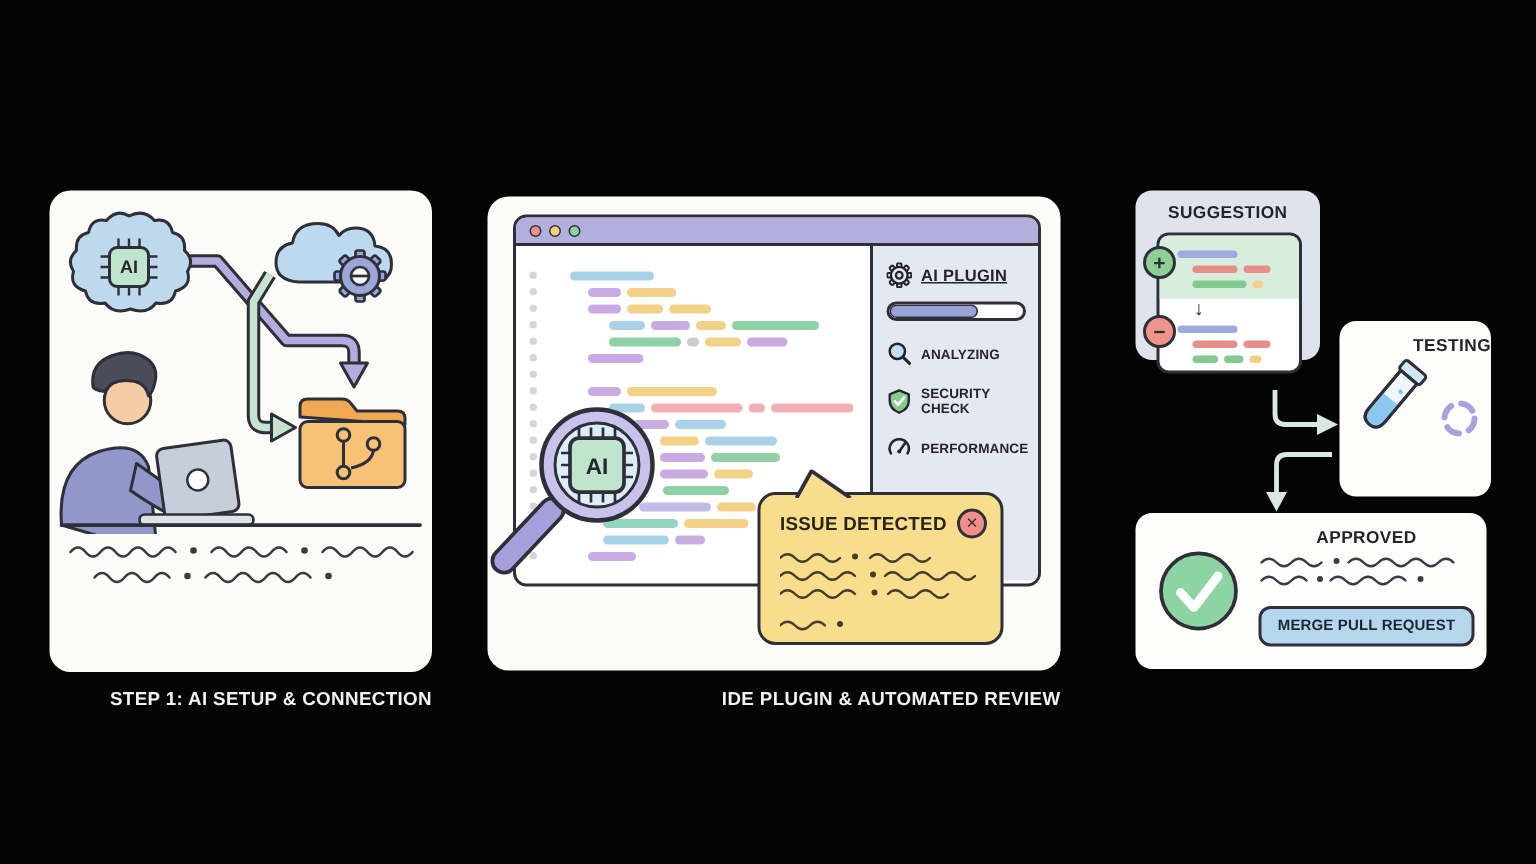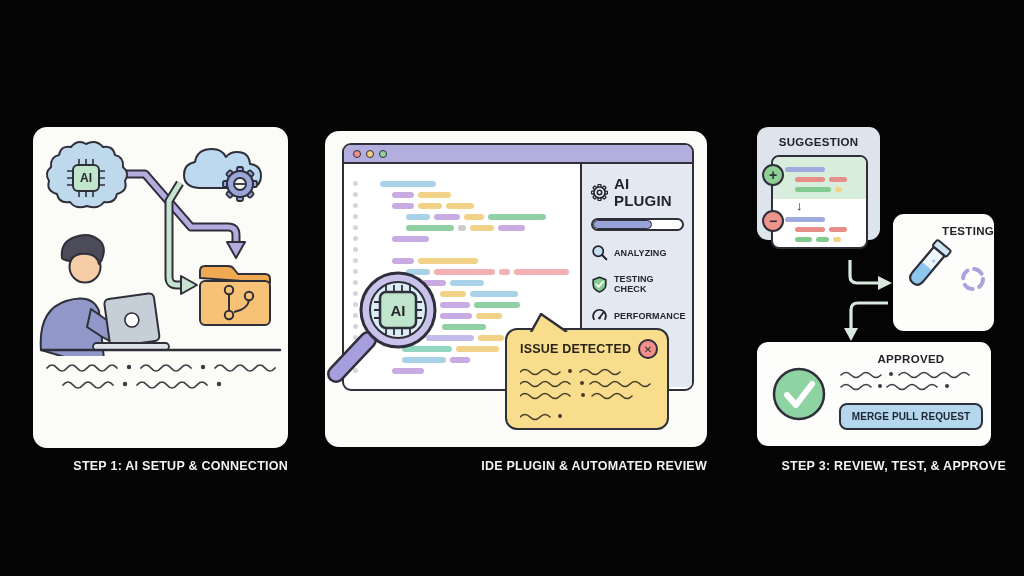--- a/index.html
+++ b/index.html
@@ -32,21 +32,21 @@
               display:flex; align-items:center; gap:5px; padding-left:9px; }
   .tl { width:8px; height:8px; border-radius:50%; border:1.4px solid #2f2f3a; display:inline-block; }
   .tl.red { background:#ee8f8f; } .tl.yel { background:#f2d07e; } .tl.grn { background:#8fd3a1; }
   .winbody { display:flex; height:calc(100% - 21px); }
   .code { flex:1; padding:14px 0 0 9px; overflow:hidden; }
   .code-row { height:11px; display:flex; align-items:center; }
   .gdot { width:5px; height:5px; border-radius:50%; background:#d6d6da; margin-right:8px; flex:none; }
   .pill { display:inline-block; border-radius:3px; flex:none; }
   .side { width:112px; border-left:2.5px solid #2f2f3a; background:#e4e9f1; padding:11px 8px 0 9px; }
   .srow { display:flex; align-items:center; gap:6px; color:#23232b; }
-  .srow.title { font-size:15px; font-weight:800; letter-spacing:.2px; }
+  .srow.title { font-size:11px; font-weight:800; letter-spacing:.2px;text-decoration:underline; }
   .srow.item { font-size:9px; font-weight:800; margin-top:13px; letter-spacing:.1px; }
   .srow svg { flex:none; }
   .progress { margin-top:9px; height:13px; border:2px solid #2f2f3a; border-radius:8px; background:#fff; overflow:hidden; }
   .progress .fill { height:100%; background:#97a3d9; border:1.5px solid #2f2f3a; border-radius:7px; }
   .maglass { position:absolute; left:-5px; top:119px; z-index:2; }
   .bubble { position:absolute; left:180px; top:197px; width:164px; height:102px;
             background:#f8dd8d; border:2.5px solid #2f2f3a; border-radius:12px; z-index:3; }
   .tail { position:absolute; left:22px; top:-17px; }
   .bub-head { display:flex; justify-content:space-between; align-items:center; padding:9px 9px 0 13px; }
   .bub-title { font-size:12.5px; font-weight:800; color:#2a2416; letter-spacing:.2px; }
@@ -309,21 +309,21 @@
               <circle cx="8.5" cy="8.5" r="6" fill="#c3def1" stroke="#23232b" stroke-width="2"></circle>
               <line x1="13" y1="13" x2="18" y2="18" stroke="#23232b" stroke-width="2.4" stroke-linecap="round"></line>
             </svg>
             <span>ANALYZING</span>
           </div>
           <div class="srow item">
             <svg width="17" height="17" viewBox="0 0 20 20">
               <path d="M10,1.5 L17.5,4.5 V10 Q17.5,16 10,19 Q2.5,16 2.5,10 V4.5 Z" fill="#85ca8e" stroke="#23232b" stroke-width="1.8" stroke-linejoin="round"></path>
               <path d="M6.5,10 l2.5,2.8 L14,7" stroke="#fff" stroke-width="2.2" fill="none" stroke-linecap="round" stroke-linejoin="round"></path>
             </svg>
-            <span>TESTING CHECK</span>
+            <span>SECURITY CHECK</span>
           </div>
           <div class="srow item">
             <svg width="17" height="17" viewBox="0 0 20 20">
               <path d="M3.5,14.5 A7.5,7.5 0 1 1 16.5,14.5" fill="none" stroke="#23232b" stroke-width="2" stroke-linecap="round"></path>
               <path d="M10,13 L14.5,6.5" stroke="#23232b" stroke-width="2" stroke-linecap="round"></path>
               <circle cx="10" cy="13" r="1.6" fill="#23232b"></circle>
             </svg>
             <span>PERFORMANCE</span>
           </div>
         </aside>
@@ -454,15 +454,14 @@
         </g>
         <g fill="#3a3a44">
           <circle cx="52" cy="5" r="2"></circle>
           <circle cx="41" cy="17" r="2"></circle>
           <circle cx="108" cy="17" r="2"></circle>
         </g>
       </svg>
       <button class="merge-btn">MERGE PULL REQUEST</button>
     </div>
   </section>
-  <div class="caption cap3">STEP 3: REVIEW, TEST, &amp; APPROVE</div>
 
 </div>
 
 </body></html>

